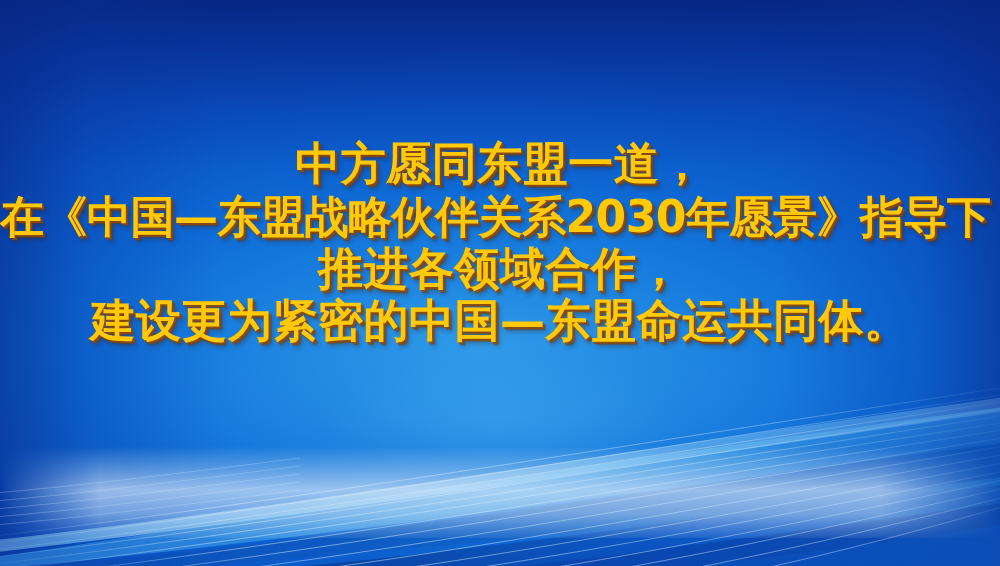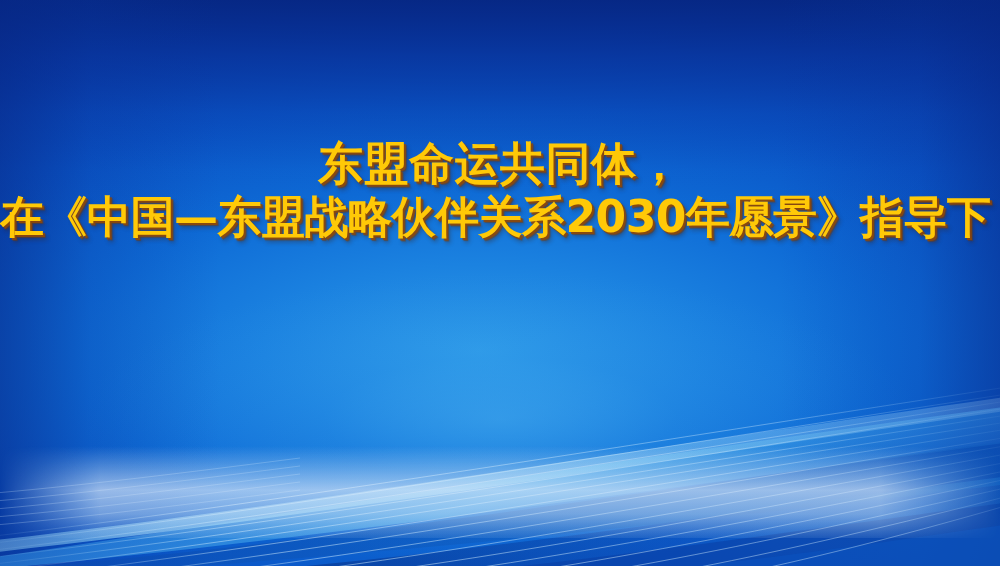--- a/index.html
+++ b/index.html
@@ -384,17 +384,19 @@
 
         <g fill="url(#bldgSoft)">
           <path d="M944,62 C950,70 954,80 954,88 L954,106 L934,106 L934,88 C934,80 938,70 944,62 Z"></path>
           <rect x="928" y="92" width="32" height="14"></rect>
         </g>
       </g>
     </svg>
   </div>
 
   <div class="headline">
-    <span class="hl-line">东盟命运共同体，</span>
+    <span class="hl-line">中方愿同东盟一道，</span>
     <span class="hl-line wide">在《中国—东盟战略伙伴关系2030年愿景》指导下，</span>
+    <span class="hl-line">推进各领域合作，</span>
+    <span class="hl-line">建设更为紧密的中国—东盟命运共同体。</span>
   </div>
 
 </div>
 
 </body></html>

